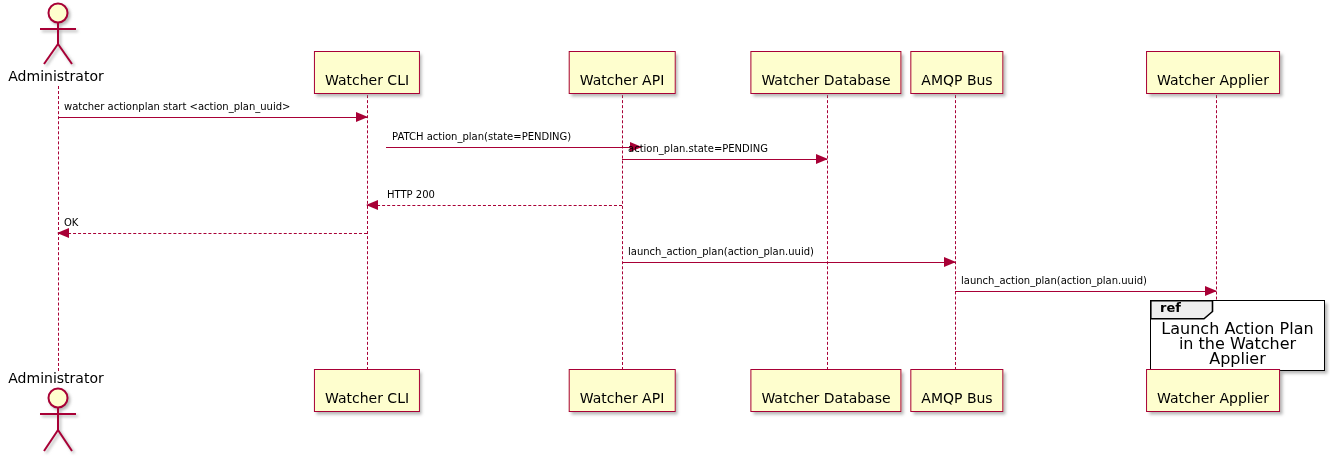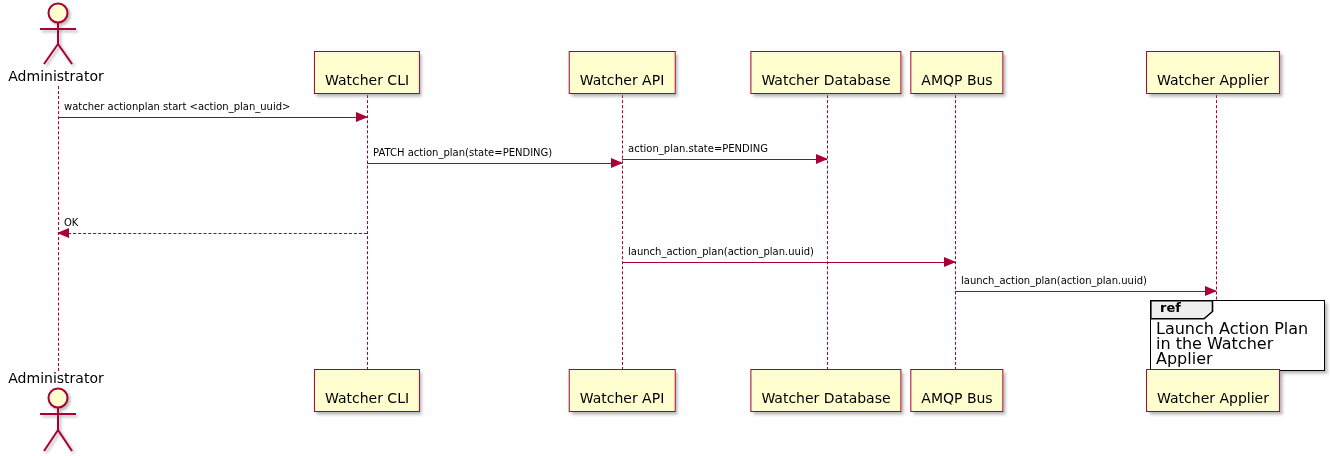--- a/index.html
+++ b/index.html
@@ -39,20 +39,21 @@
   }
   .arrow-left {
     position:absolute; left:-1px; top:-5.7px; width:0; height:0;
     border-top:5px solid transparent; border-bottom:5px solid transparent;
     border-right:12px solid #A80036;
   }
   .ref-box {
     position:absolute; left:1150px; top:300px; width:175px; min-height:54px;
     background:#ffffff; border:1.6px solid #000;
     box-shadow:2.5px 2.5px 3px rgba(120,120,120,0.55);
+    text-align:center;
   }
   .ref-header { position:absolute; top:-1px; left:-1px; }
   .ref-keyword {
     position:absolute; top:0px; left:10px;
     font-weight:bold; font-size:13px; color:#000;
   }
   .ref-text {
     padding:20px 5px 4px 5px; font-size:16px; line-height:15px; color:#000;
   }
 </style>
@@ -85,34 +86,40 @@
   <div class="participant" style="left:957px; top:51px;">AMQP Bus</div>
   <div class="participant" style="left:1213px; top:51px;">Watcher Applier</div>
 
   <div class="message" style="left:58px; top:100px; width:309px;">
     <div class="msg-label">watcher actionplan start &lt;action_plan_uuid&gt;</div>
     <div class="msg-line">
         <span class="arrow-right"></span>
       </div>
   </div>
 
-  <div class="message" style="left:367px; top:130px; width:255px;margin-top:16px;">
+  <div class="message" style="left:386px; top:130px; width:255px;">
     <div class="msg-label">PATCH action_plan(state=PENDING)</div>
     <div class="msg-line">
         <span class="arrow-right"></span>
       </div>
   </div>
 
   <div class="message" style="left:622px; top:142px; width:205px;">
     <div class="msg-label">action_plan.state=PENDING</div>
     <div class="msg-line">
         <span class="arrow-right"></span>
       </div>
   </div>
 
+  <div class="message" style="left:367px; top:188px; width:255px;">
+    <div class="msg-label pad-lg">HTTP 200</div>
+    <div class="msg-line dashed">
+        <span class="arrow-left"></span>
+      </div>
+  </div>
 
   <div class="message" style="left:58px; top:216px; width:309px;">
     <div class="msg-label">OK</div>
     <div class="msg-line dashed">
         <span class="arrow-left"></span>
       </div>
   </div>
 
   <div class="message" style="left:622px; top:245px; width:333px;">
     <div class="msg-label">launch_action_plan(action_plan.uuid)</div>

